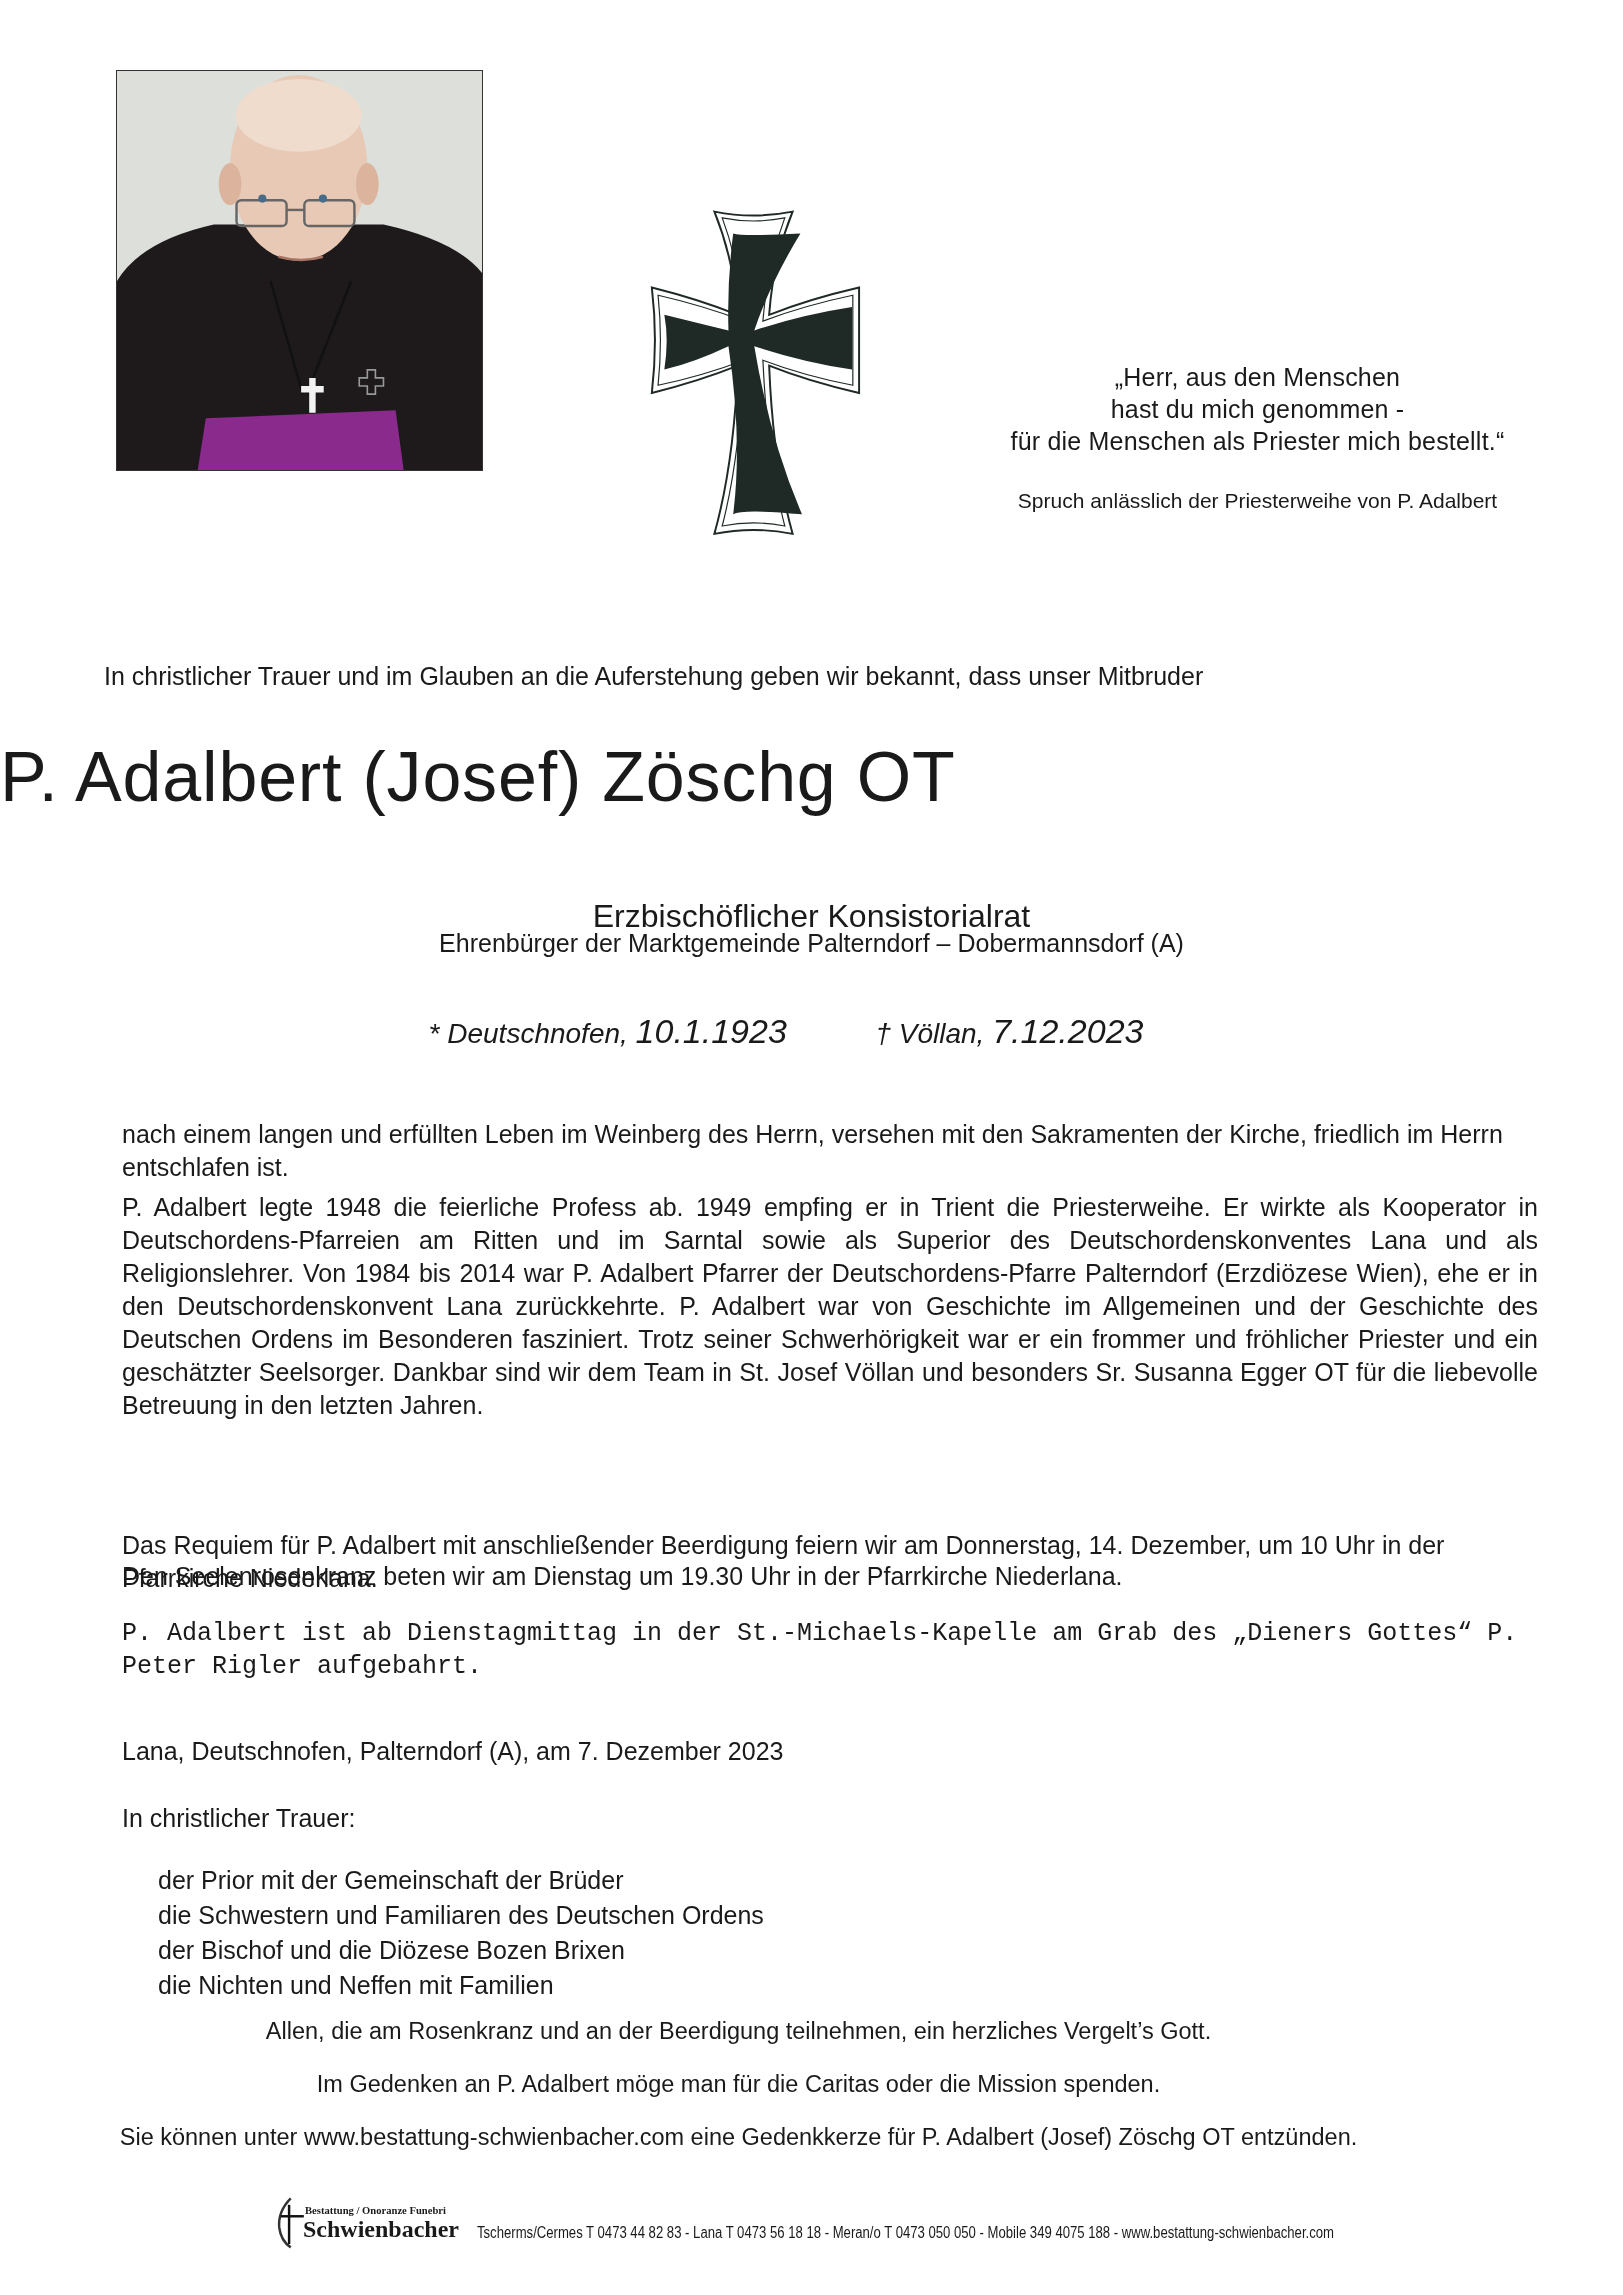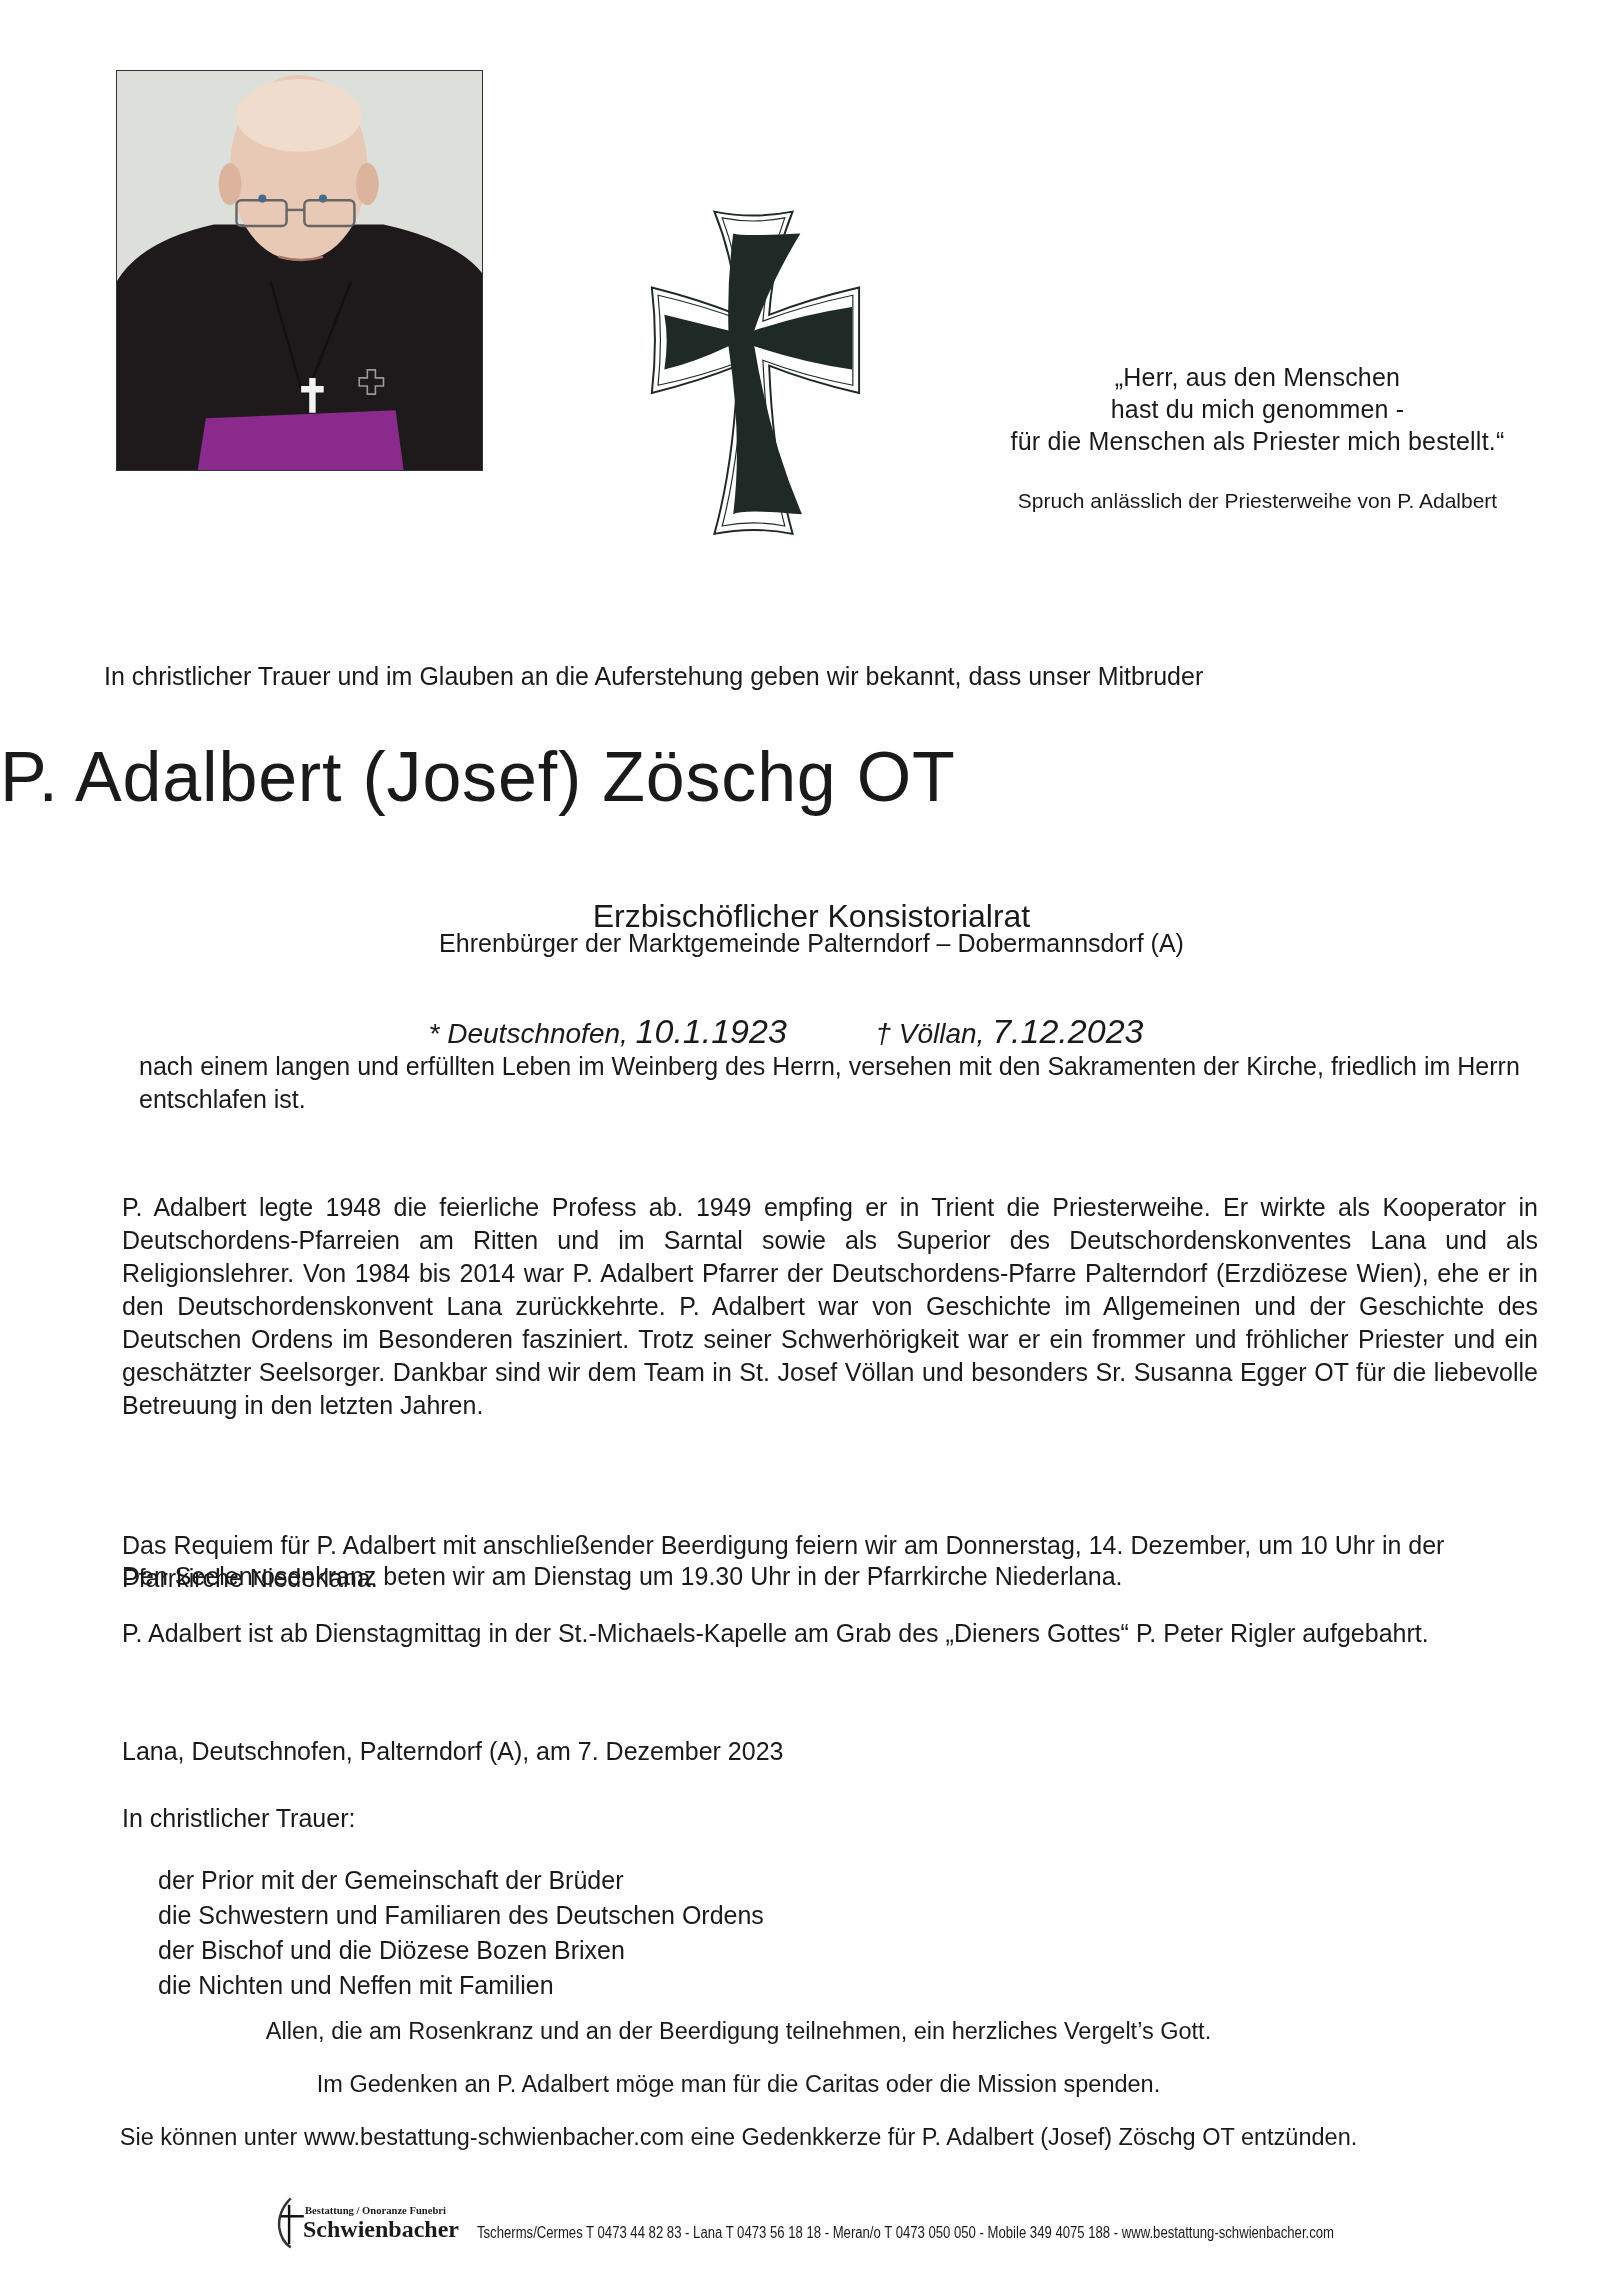--- a/index.html
+++ b/index.html
@@ -44,25 +44,25 @@
 
   .dates {
     left: 0; width: 1572px; top: 1012px; text-align: center; font-size: 28px; font-style: italic;
   }
   .dates .big { font-size: 34px; }
   .dates .gap { display: inline-block; width: 73px; }
 
   .body-text {
     left: 122px; width: 1416px; font-size: 25px; line-height: 33px;
   }
-  .p1 { top: 1050px; margin-left: 17px; }
+  .p1 { top: 1118px; }
   .p2 { top: 1191px; text-align: justify; }
   .p3 { top: 1529px; }
   .p4 { top: 1560px; }
-  .p5 { top: 1617px; }
+  .p5 { top: 1617px; font-family: Liberation Mono, monospace; }
   .p6 { top: 1735px; }
 
   .mourners-head { left: 122px; top: 1804px; font-size: 25px; }
   .mourners { left: 122px; top: 1863px; font-size: 25px; line-height: 35px; }
   .mourners div { white-space: nowrap; margin-left: 36px; }
 
   .center-line { left: 0; width: 1477px; text-align: center; font-size: 23.5px; }
   .c1 { top: 2018px; }
   .c2 { top: 2071px; }
   .c3 { top: 2124px; }

